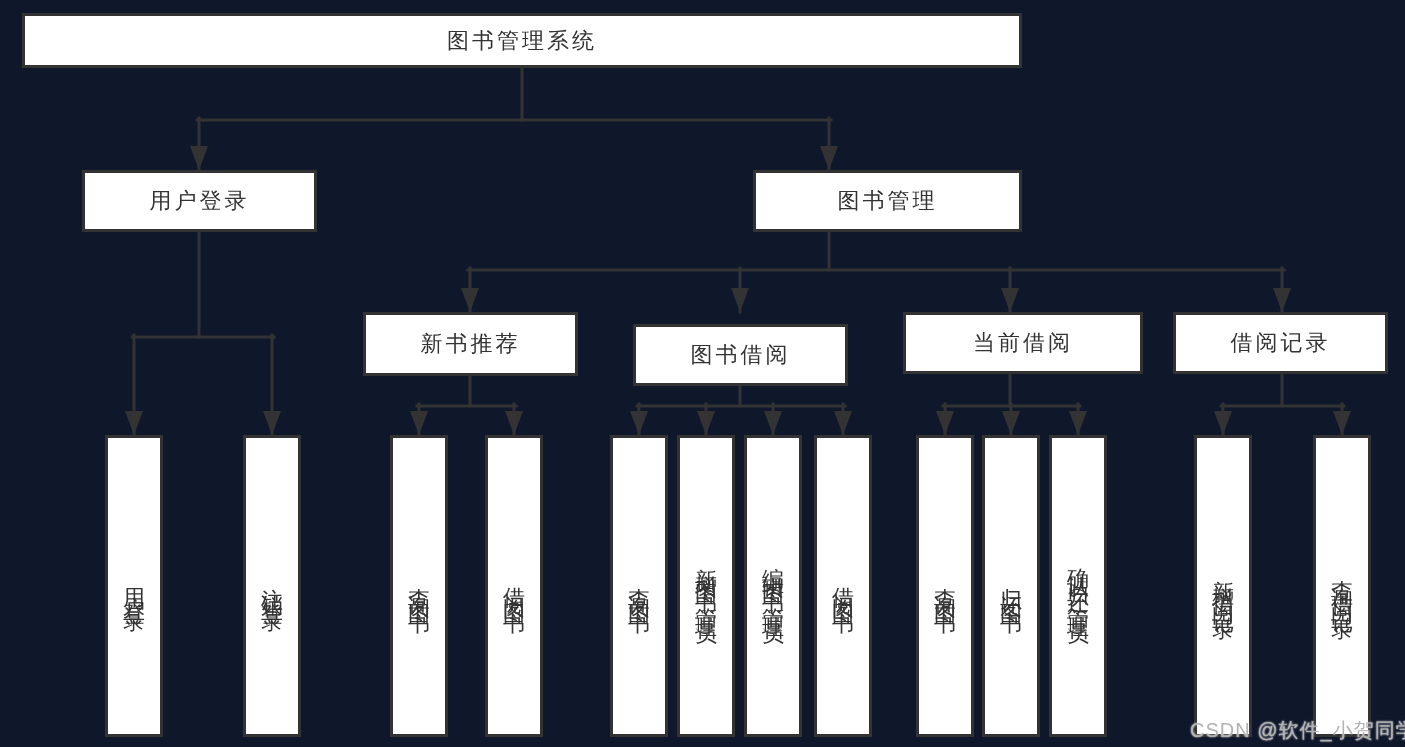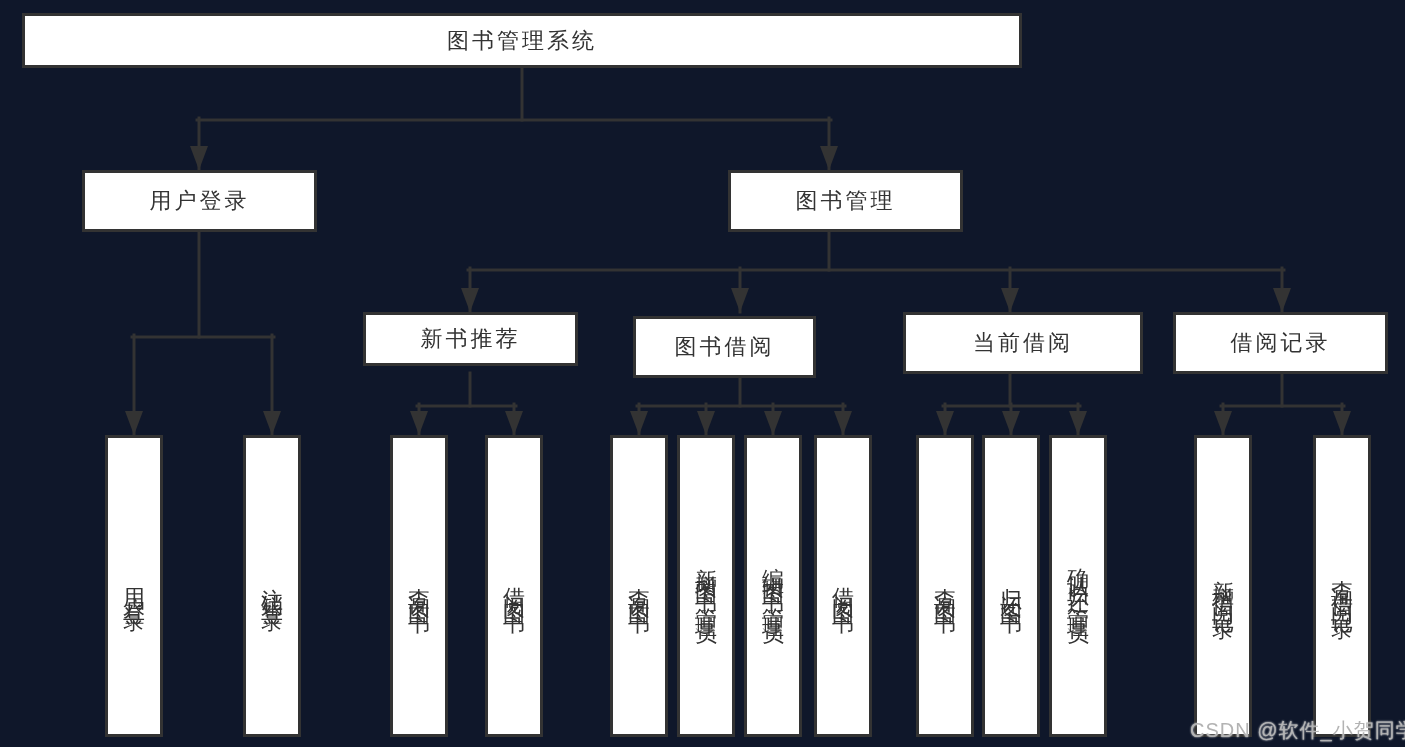--- a/index.html
+++ b/index.html
@@ -102,28 +102,28 @@
     </g>
   </svg>
 
   <div class="box hbox" style="left:22px;top:13px;width:1000px;height:55px">
     <span>图书管理系统</span>
   </div>
 
   <div class="box hbox" style="left:82px;top:170px;width:235px;height:62px">
     <span>用户登录</span>
   </div>
-  <div class="box hbox" style="left:728px;top:170px;width:235px;height:62px">
+  <div class="box hbox" style="left:753px;top:170px;width:269px;height:62px">
     <span>图书管理</span>
   </div>
 
-  <div class="box hbox" style="left:363px;top:312px;width:215px;height:54px">
+  <div class="box hbox" style="left:363px;top:312px;width:215px;height:64px">
     <span>新书推荐</span>
   </div>
-  <div class="box hbox" style="left:633px;top:316px;width:183px;height:62px">
+  <div class="box hbox" style="left:633px;top:324px;width:215px;height:62px">
     <span>图书借阅</span>
   </div>
   <div class="box hbox" style="left:903px;top:312px;width:240px;height:62px">
     <span>当前借阅</span>
   </div>
   <div class="box hbox" style="left:1173px;top:312px;width:215px;height:62px">
     <span>借阅记录</span>
   </div>
 
   <div class="box vbox" style="left:105px;top:435px;width:58px;height:302px">

